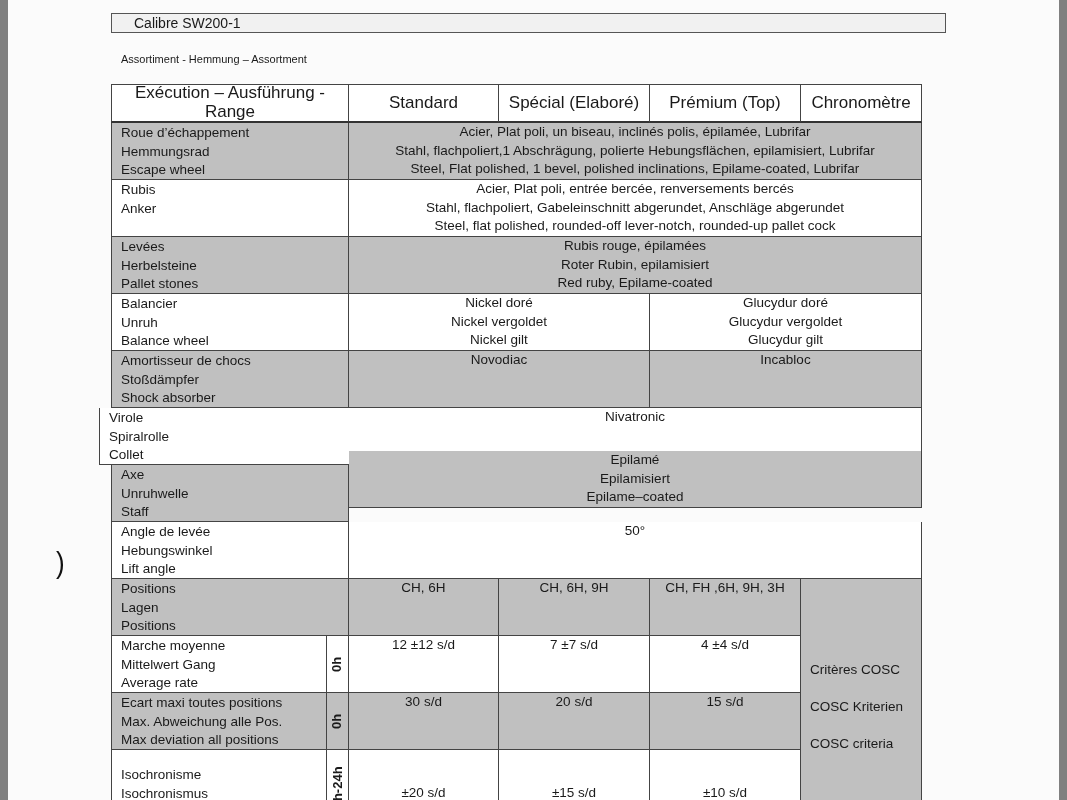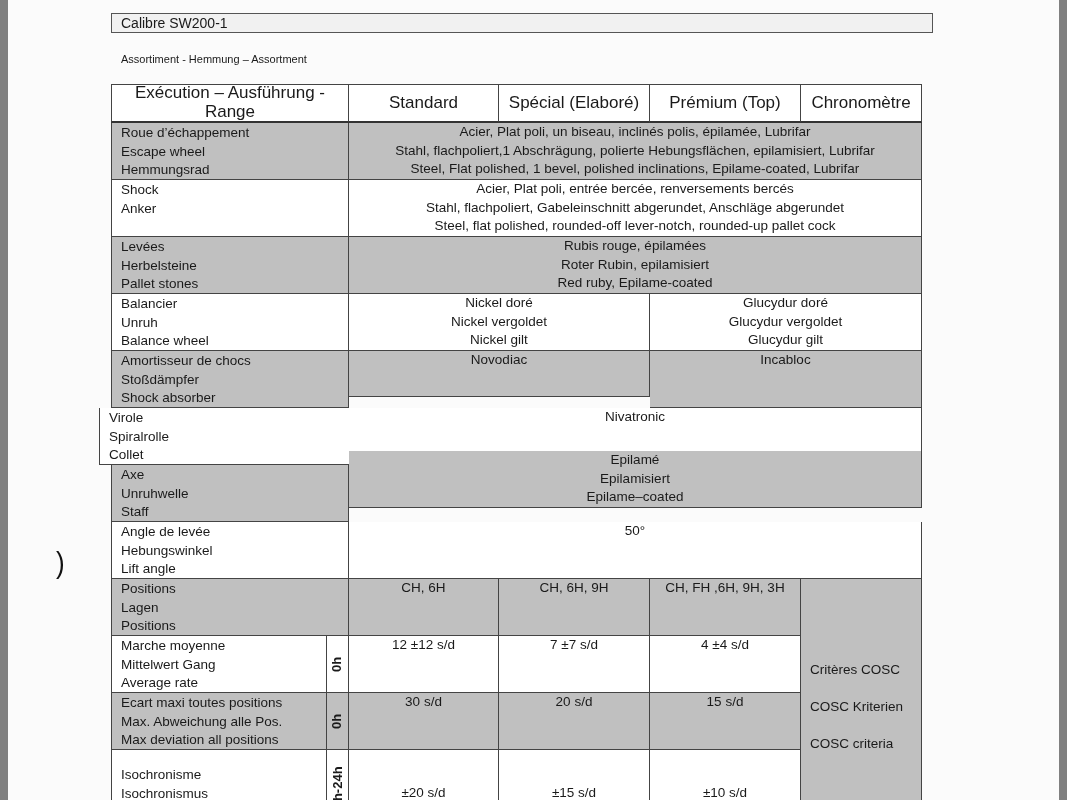--- a/index.html
+++ b/index.html
@@ -9,21 +9,21 @@
     font-family: "Liberation Sans", "DejaVu Sans", sans-serif;
     color: #1a1a1a;
   }
   .side-left { position: absolute; left: 0; top: 0; width: 8px; height: 800px; background: #808080; }
   .side-right { position: absolute; left: 1059px; top: 0; width: 8px; height: 800px; background: #808080; }
   .mark { position: absolute; left: 56px; top: 548px; font-size: 26px; color: #111; transform: scaleY(1.1); }
 
   .title-box {
     position: absolute; left: 111px; top: 13px; width: 811px; height: 18px;
     border: 1.5px solid #555; background: #f1f1f1;
-    font-size: 14px; line-height: 18px; padding-left: 9px; box-sizing: content-box;
+    font-size: 14px; line-height: 18px; padding-left: 22px; box-sizing: content-box;
   }
   .section-title {
     position: absolute; left: 121px; top: 53px; font-size: 11px;
   }
 
   .grid { position: absolute; left: 0; top: 0; }
   .cell {
     position: absolute; box-sizing: border-box;
     border-right: 1px solid #444; border-bottom: 1px solid #444;
     font-size: 13.5px; line-height: 18.7px;
@@ -60,31 +60,31 @@
 <div class="grid">
 
   <div class="cell white hdr outer-top outer-left thick-bottom" style="left:111px;top:84px;width:238px;height:39px;">Exécution – Ausführung - Range</div>
   <div class="cell white hdr outer-top thick-bottom" style="left:349px;top:84px;width:150px;height:39px;">Standard</div>
   <div class="cell white hdr outer-top thick-bottom" style="left:499px;top:84px;width:151px;height:39px;">Spécial (Elaboré)</div>
   <div class="cell white hdr outer-top thick-bottom" style="left:650px;top:84px;width:151px;height:39px;">Prémium (Top)</div>
   <div class="cell white hdr outer-top thick-bottom" style="left:801px;top:84px;width:121px;height:39px;">Chronomètre</div>
 
   <div class="cell gray label outer-left" style="left:111px;top:123px;width:238px;height:57px;">
     <span class="lbl-line">Roue d’échappement</span>
+    <span class="lbl-line">Hemmungsrad</span>
     <span class="lbl-line">Escape wheel</span>
-    <span class="lbl-line">Hemmungsrad</span>
   </div>
   <div class="cell gray center" style="left:349px;top:123px;width:573px;height:57px;">
     <span class="lbl-line">Acier, Plat poli, un biseau, inclinés polis, épilamée, Lubrifar</span>
     <span class="lbl-line">Stahl, flachpoliert,1 Abschrägung, polierte Hebungsflächen, epilamisiert, Lubrifar</span>
     <span class="lbl-line">Steel, Flat polished, 1 bevel, polished inclinations, Epilame-coated, Lubrifar</span>
   </div>
 
   <div class="cell white label outer-left" style="left:111px;top:180px;width:238px;height:57px;">
-    <span class="lbl-line">Shock</span>
+    <span class="lbl-line">Rubis</span>
     <span class="lbl-line">Anker</span>
   </div>
   <div class="cell white center" style="left:349px;top:180px;width:573px;height:57px;">
     <span class="lbl-line">Acier, Plat poli, entrée bercée, renversements bercés</span>
     <span class="lbl-line">Stahl, flachpoliert, Gabeleinschnitt abgerundet, Anschläge abgerundet</span>
     <span class="lbl-line">Steel, flat polished, rounded-off lever-notch, rounded-up pallet cock</span>
   </div>
 
   <div class="cell gray label outer-left" style="left:111px;top:237px;width:238px;height:57px;">
     <span class="lbl-line">Levées</span>
@@ -111,21 +111,21 @@
     <span class="lbl-line">Glucydur doré</span>
     <span class="lbl-line">Glucydur vergoldet</span>
     <span class="lbl-line">Glucydur gilt</span>
   </div>
 
   <div class="cell gray label outer-left" style="left:111px;top:351px;width:238px;height:57px;">
     <span class="lbl-line">Amortisseur de chocs</span>
     <span class="lbl-line">Stoßdämpfer</span>
     <span class="lbl-line">Shock absorber</span>
   </div>
-  <div class="cell gray center" style="left:349px;top:351px;width:301px;height:46px;">
+  <div class="cell gray center" style="left:349px;top:351px;width:301px;height:57px;">
     <span class="lbl-line">Novodiac</span>
   </div>
   <div class="cell gray center" style="left:650px;top:351px;width:272px;height:57px;">
     <span class="lbl-line">Incabloc</span>
   </div>
 
   <div class="cell white label outer-left" style="left:99px;top:408px;width:272px;height:57px;">
     <span class="lbl-line">Virole</span>
     <span class="lbl-line">Spiralrolle</span>
     <span class="lbl-line">Collet</span>

